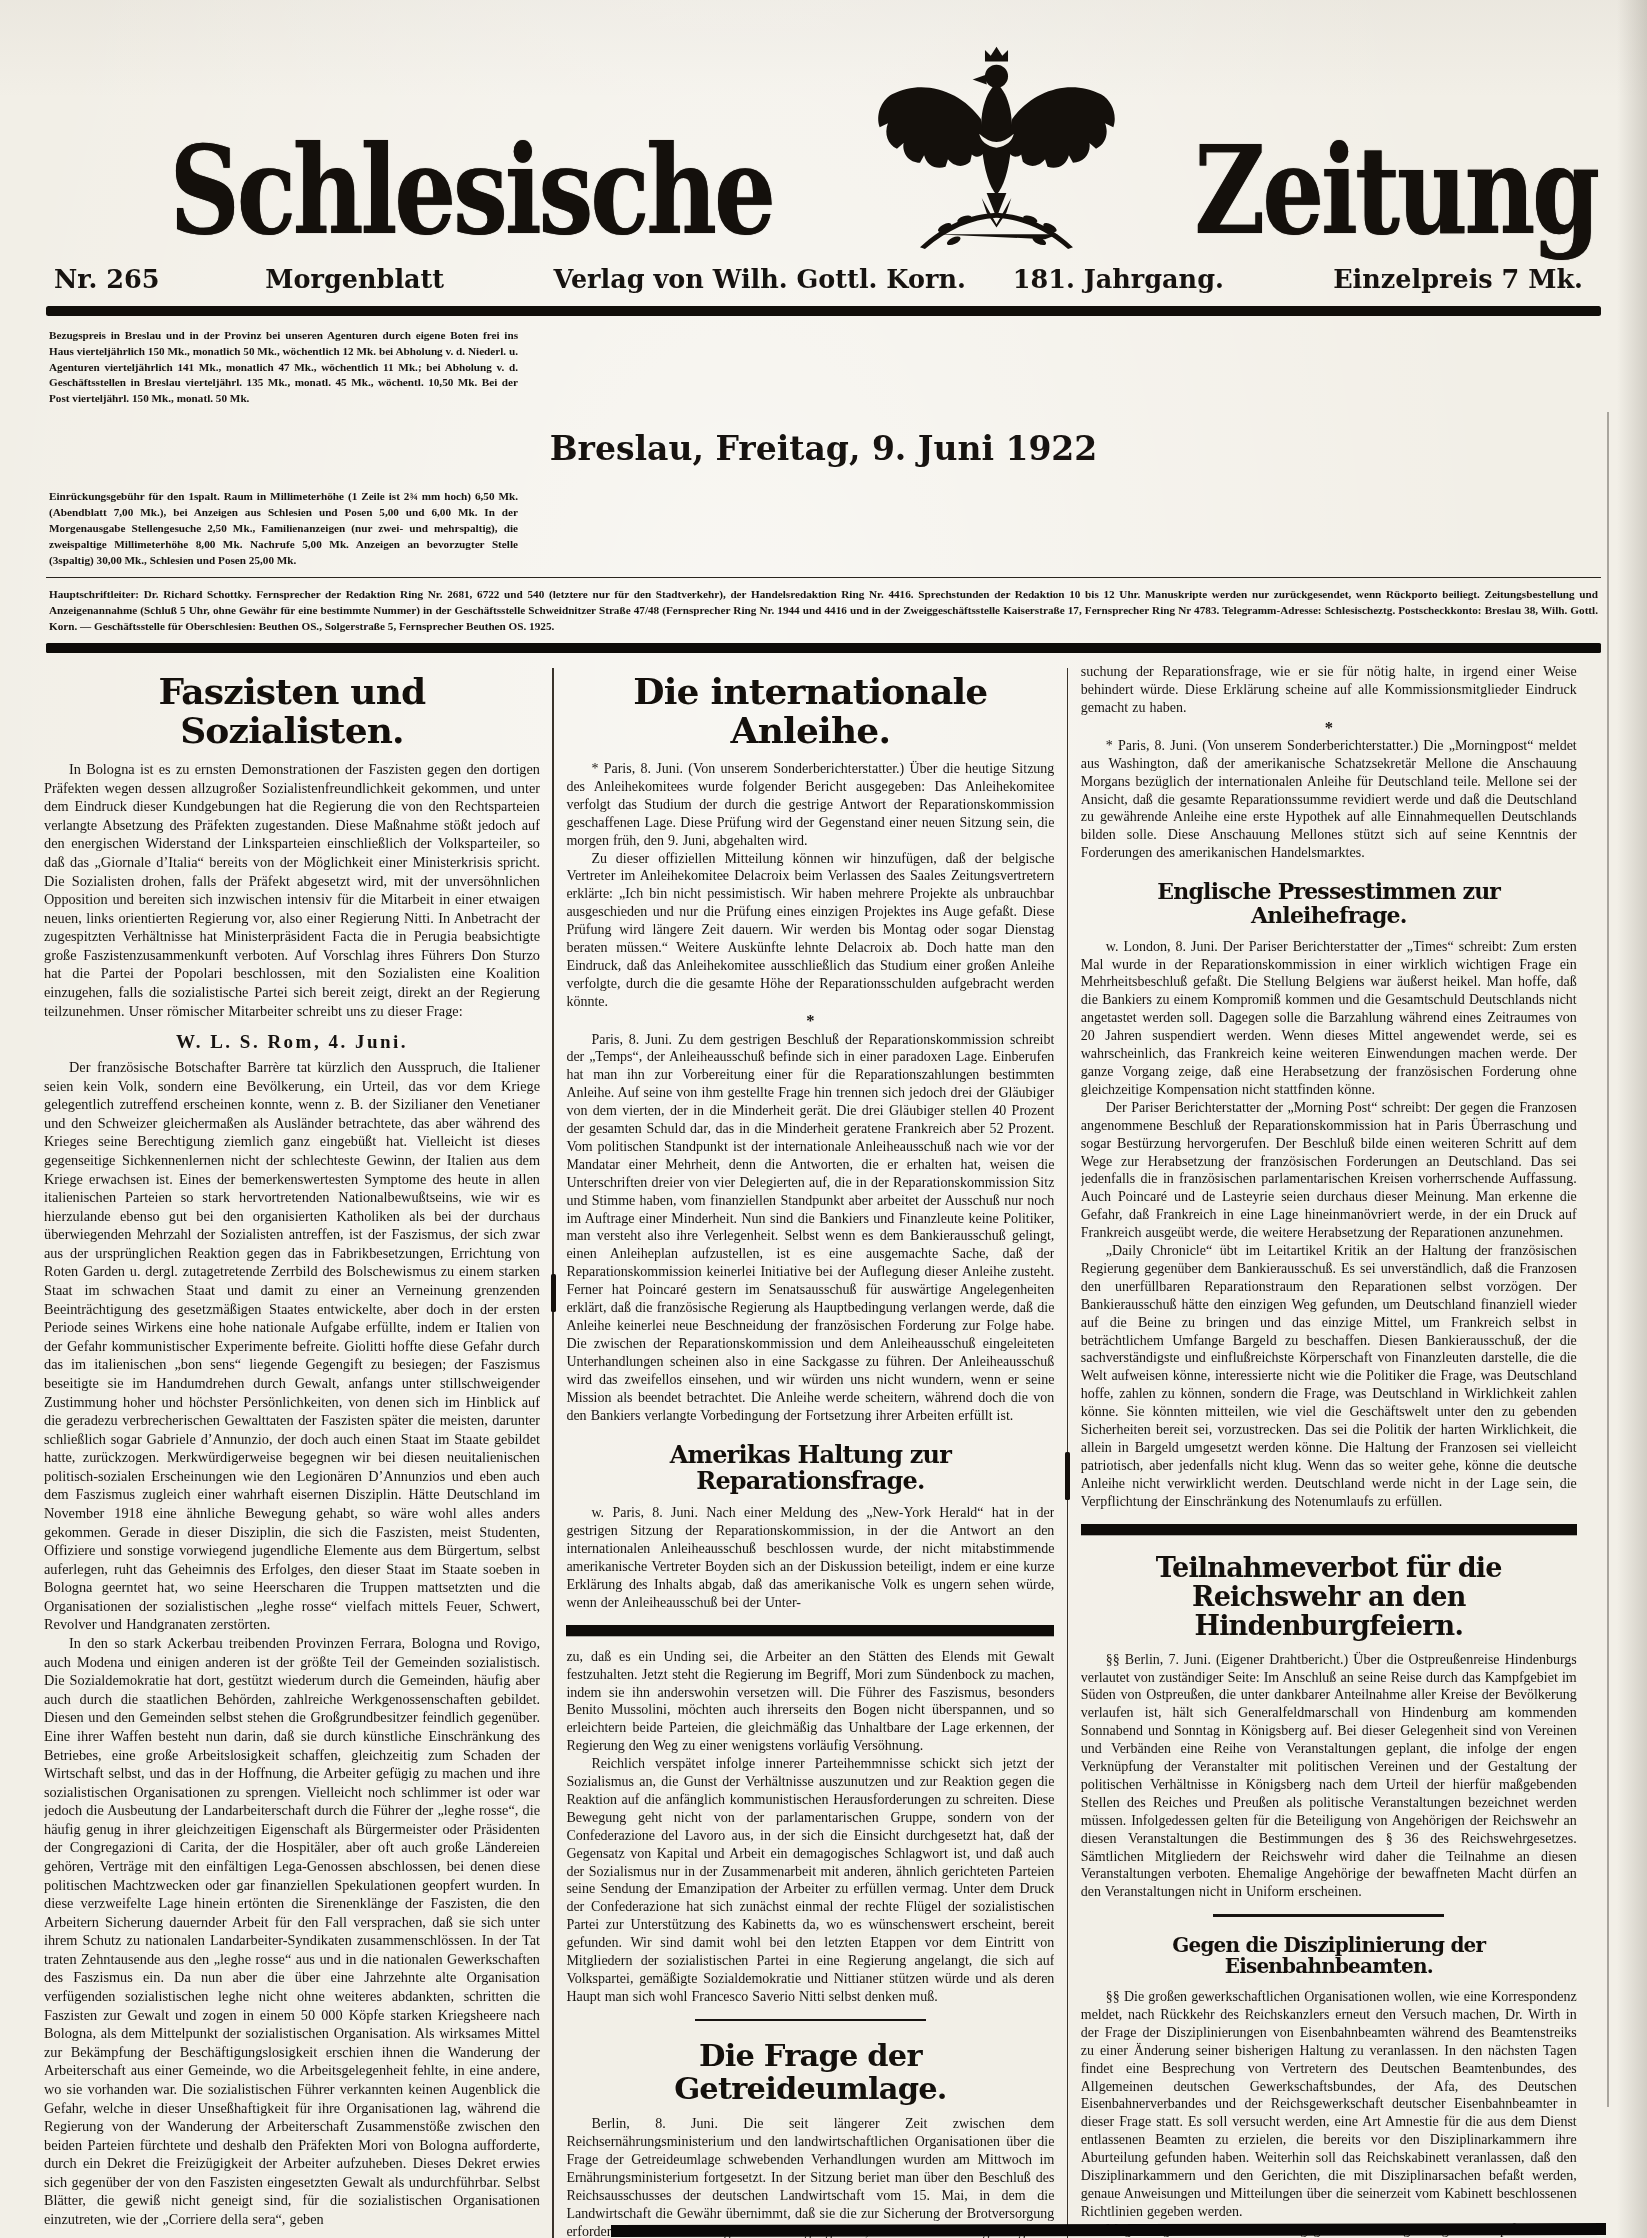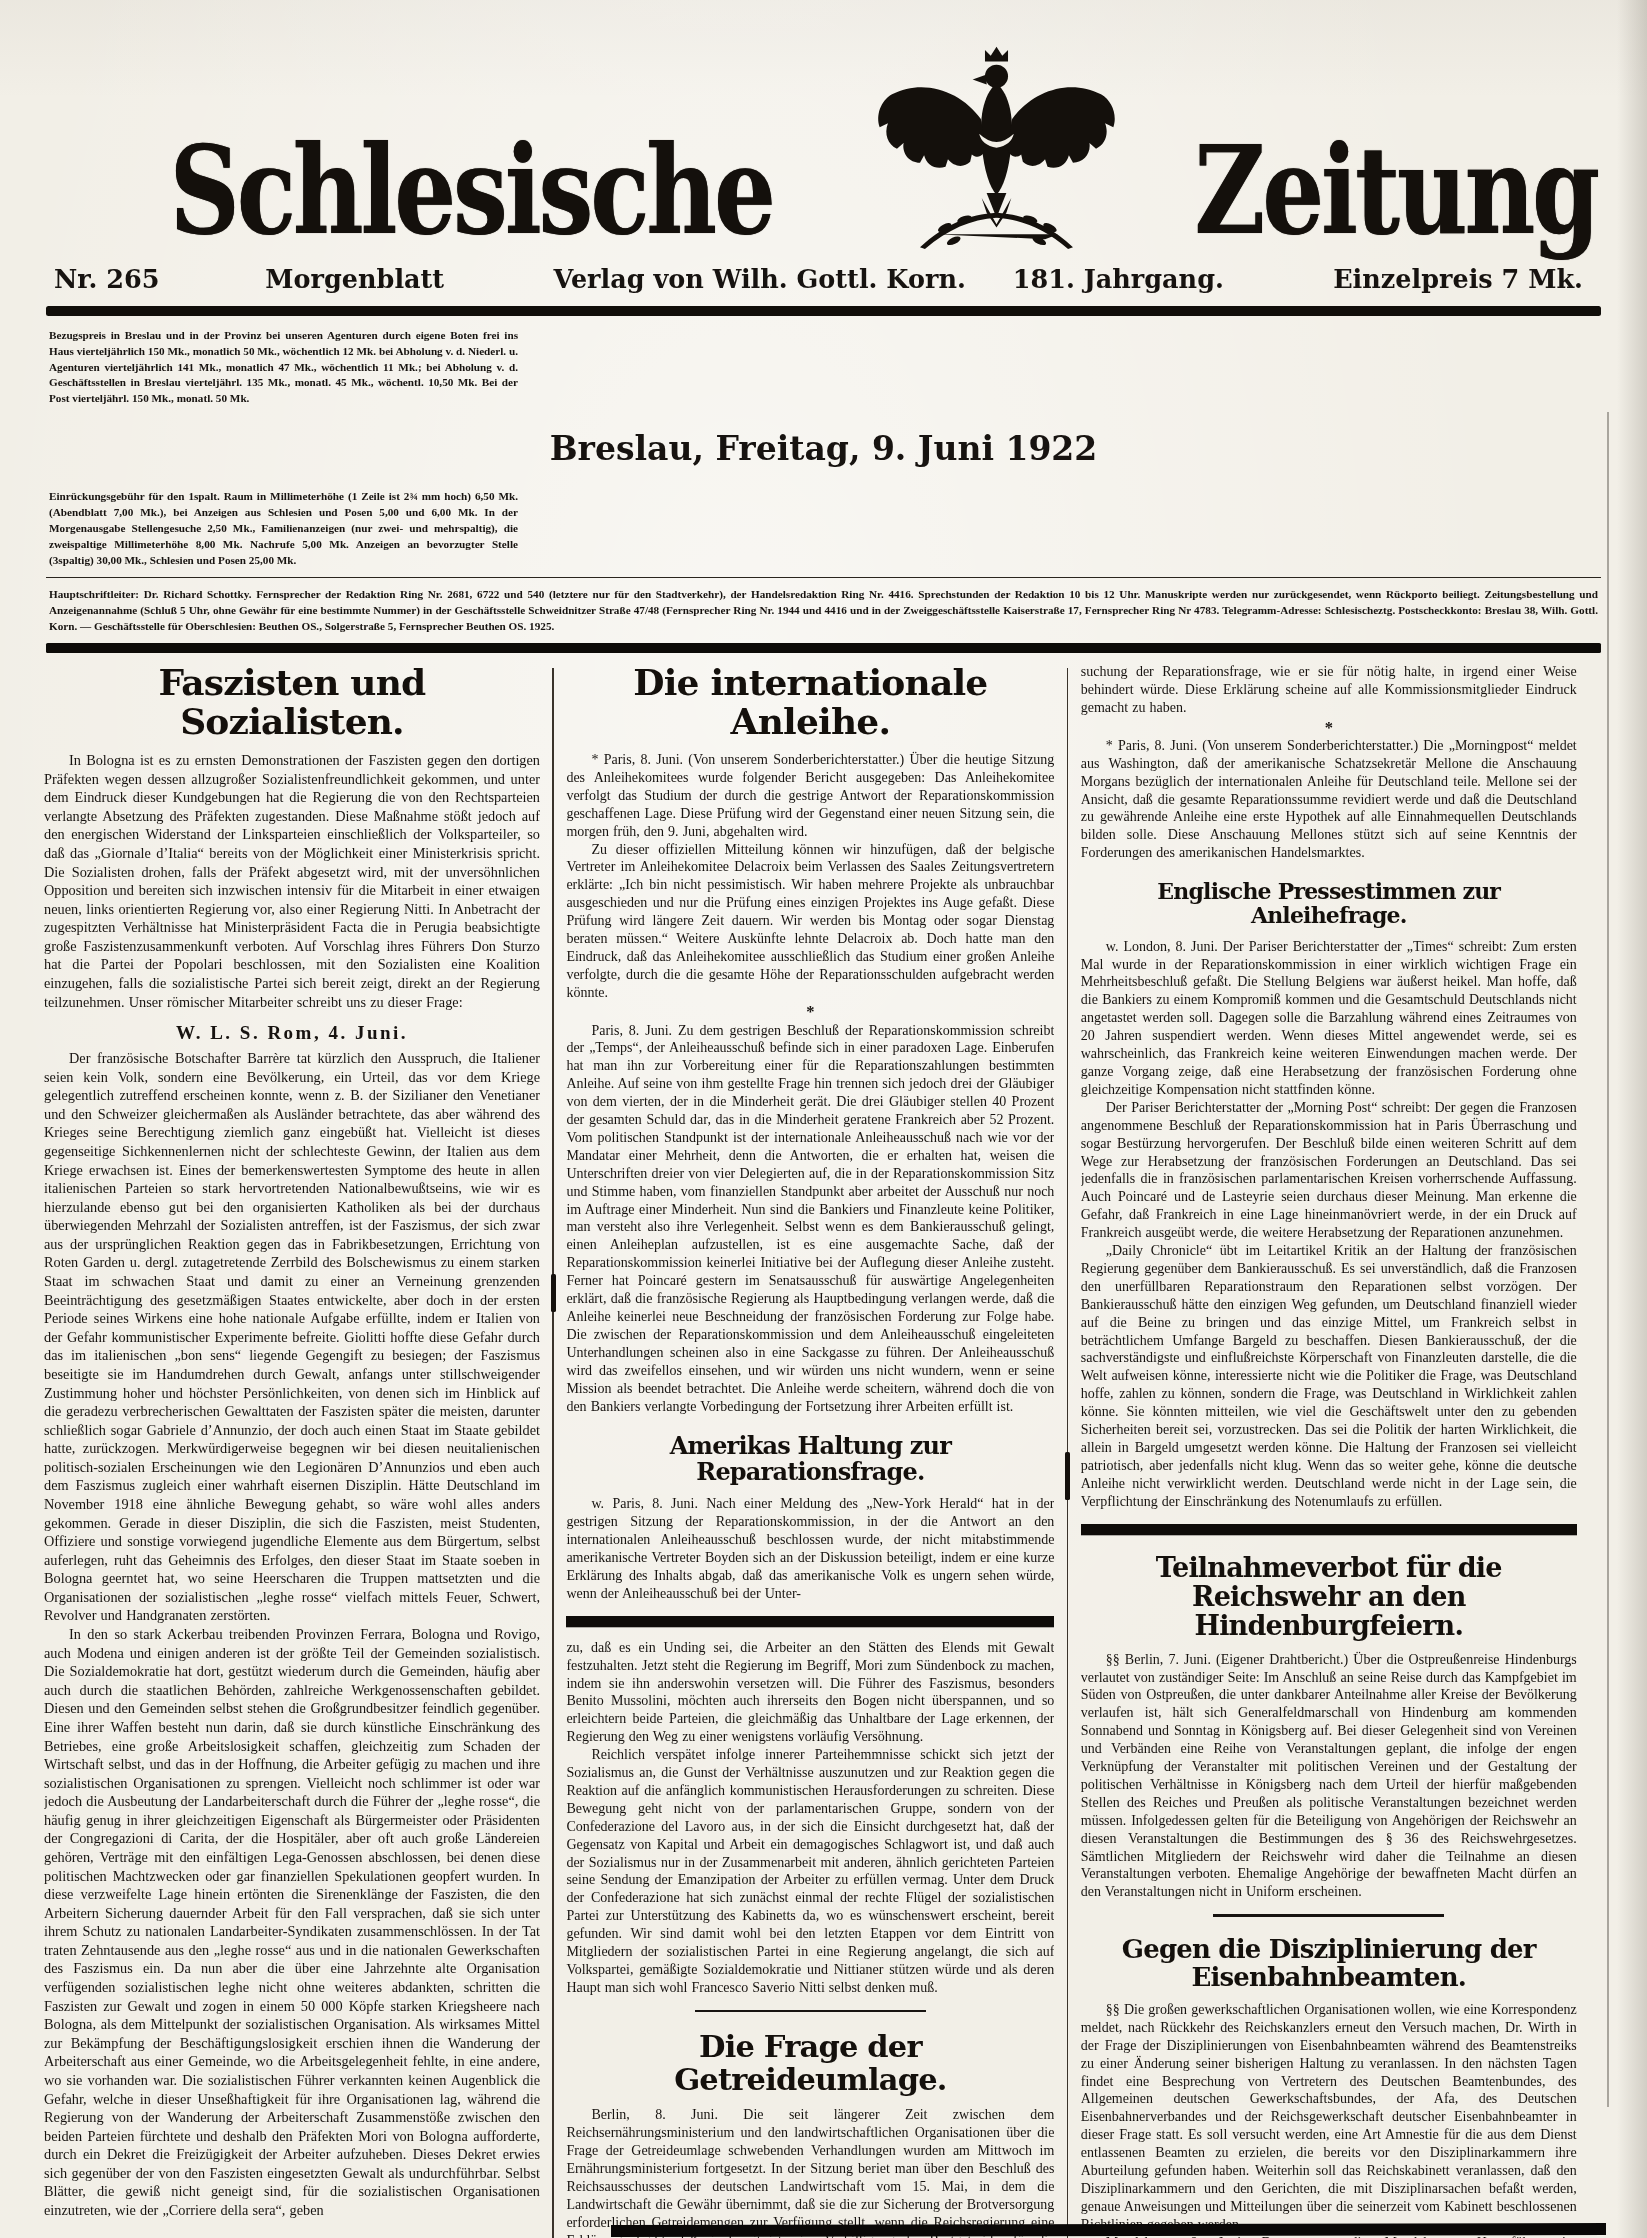--- a/index.html
+++ b/index.html
@@ -51,27 +51,27 @@
   .col-a{width:496px;}
   .col-b{width:488px;}
   .col-c{width:496px;}
   .col-div{width:1.6px;background:#3a332b;height:1624px;margin:5px 12.4px 0;position:relative;}
   .col-div::after{content:'';position:absolute;left:-1.6px;width:5px;background:#14100c;border-radius:1.6px;}
   .col-div.d1::after{top:606px;height:38px;}
   .col-div.d2::after{top:784px;height:48px;}
 
   .headline{font-family:"DejaVu Serif", serif;font-weight:700;text-align:center;
     line-height:1.08;letter-spacing:-0.8px;margin:18px 0 10px;color:#14100c;}
-  .headline:first-child{margin-top:0;}
+  .headline:first-child{margin-top:9px;}
   .h-xl{font-size:36px;}
   .h-l{font-size:30.5px;}
   .h-ml{font-size:27px;}
   .h-m{font-size:24px;}
   .h-s{font-size:22px;}
-  .h-xs{font-size:26px;}
+  .h-xs{font-size:20px;}
 
   .para{font-size:14px;line-height:1.28;text-align:justify;text-indent:25px;margin:0;
     word-spacing:.04em;}
   .para.noindent{text-indent:0;}
   .col-a .para{font-size:14.3px;line-height:1.30;}
   .byline{text-align:center;font-weight:700;font-size:19px;letter-spacing:2.5px;margin:11px 0 5px;text-indent:0;}
   .star{text-align:center;font-size:16.5px;font-weight:700;margin:2.5px 0 0.8px;line-height:1;}
   .rule-short{width:231px;height:2.5px;background:#171310;margin:13px auto 6.6px;}
   .divider-bar{height:11.5px;background:#0f0c09;margin:13px -3.3px 11.5px;border-radius:1.6px;
     box-shadow:0 0.8px 0 rgba(15,12,9,.4);}

